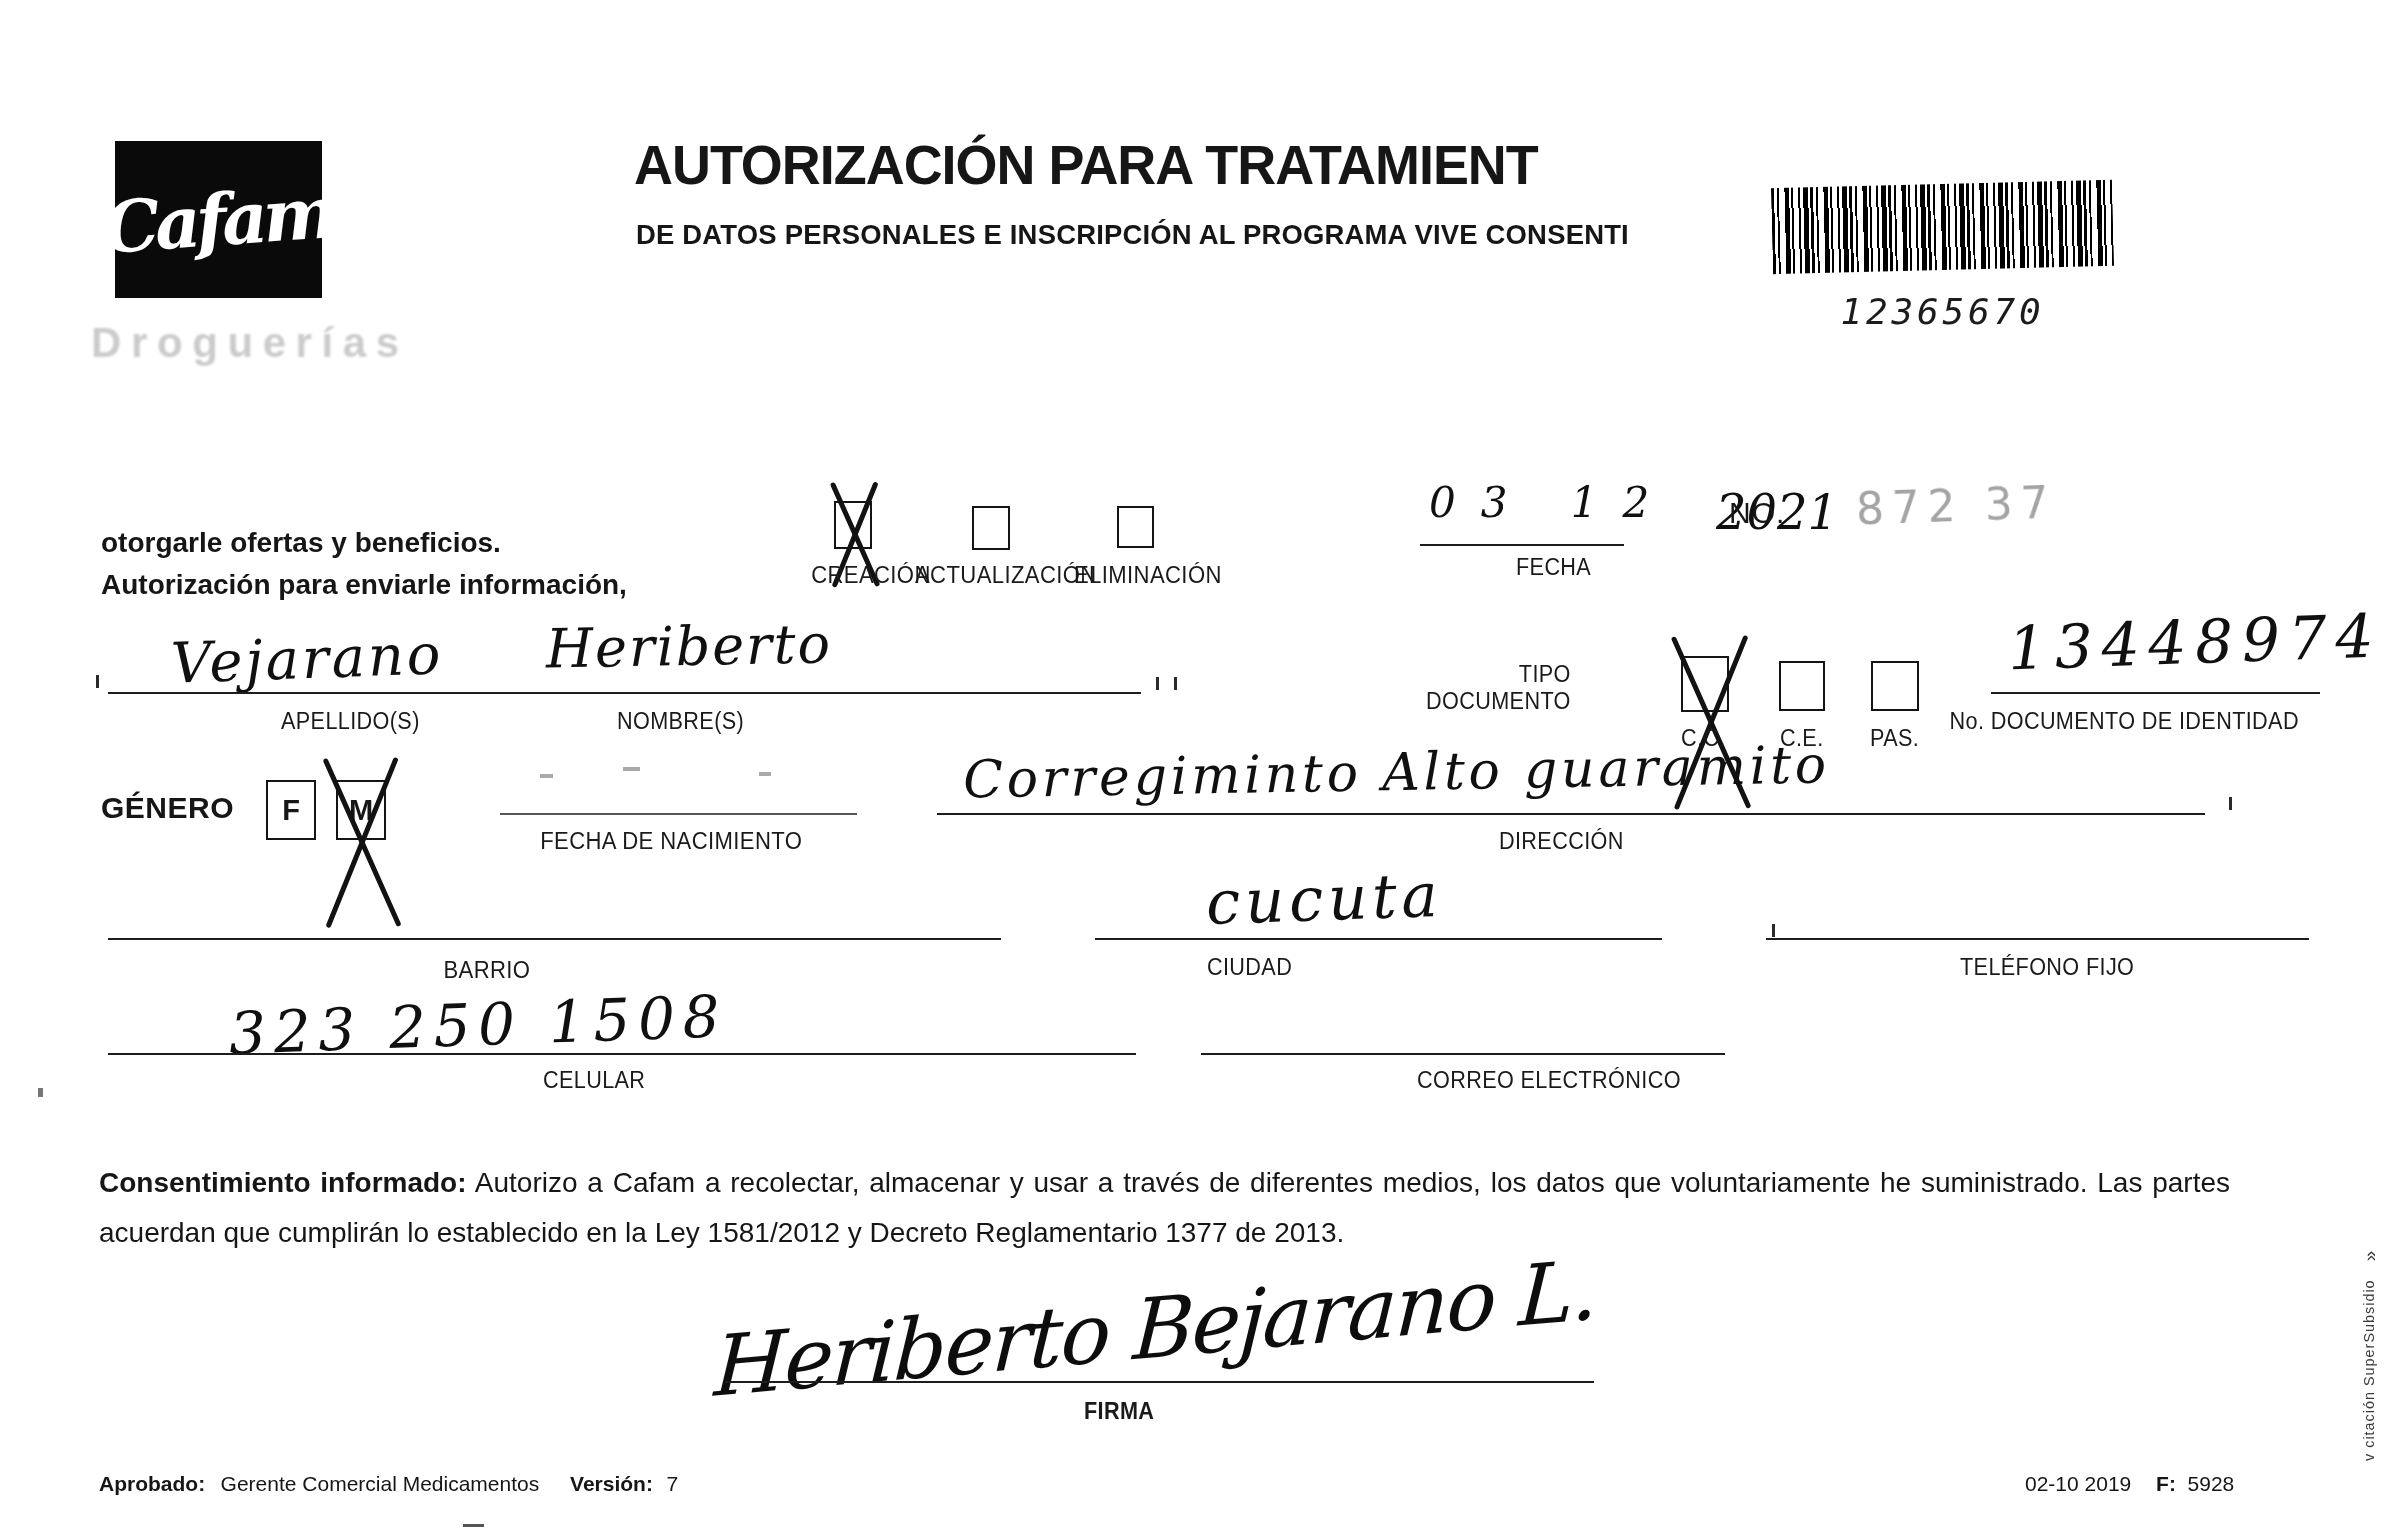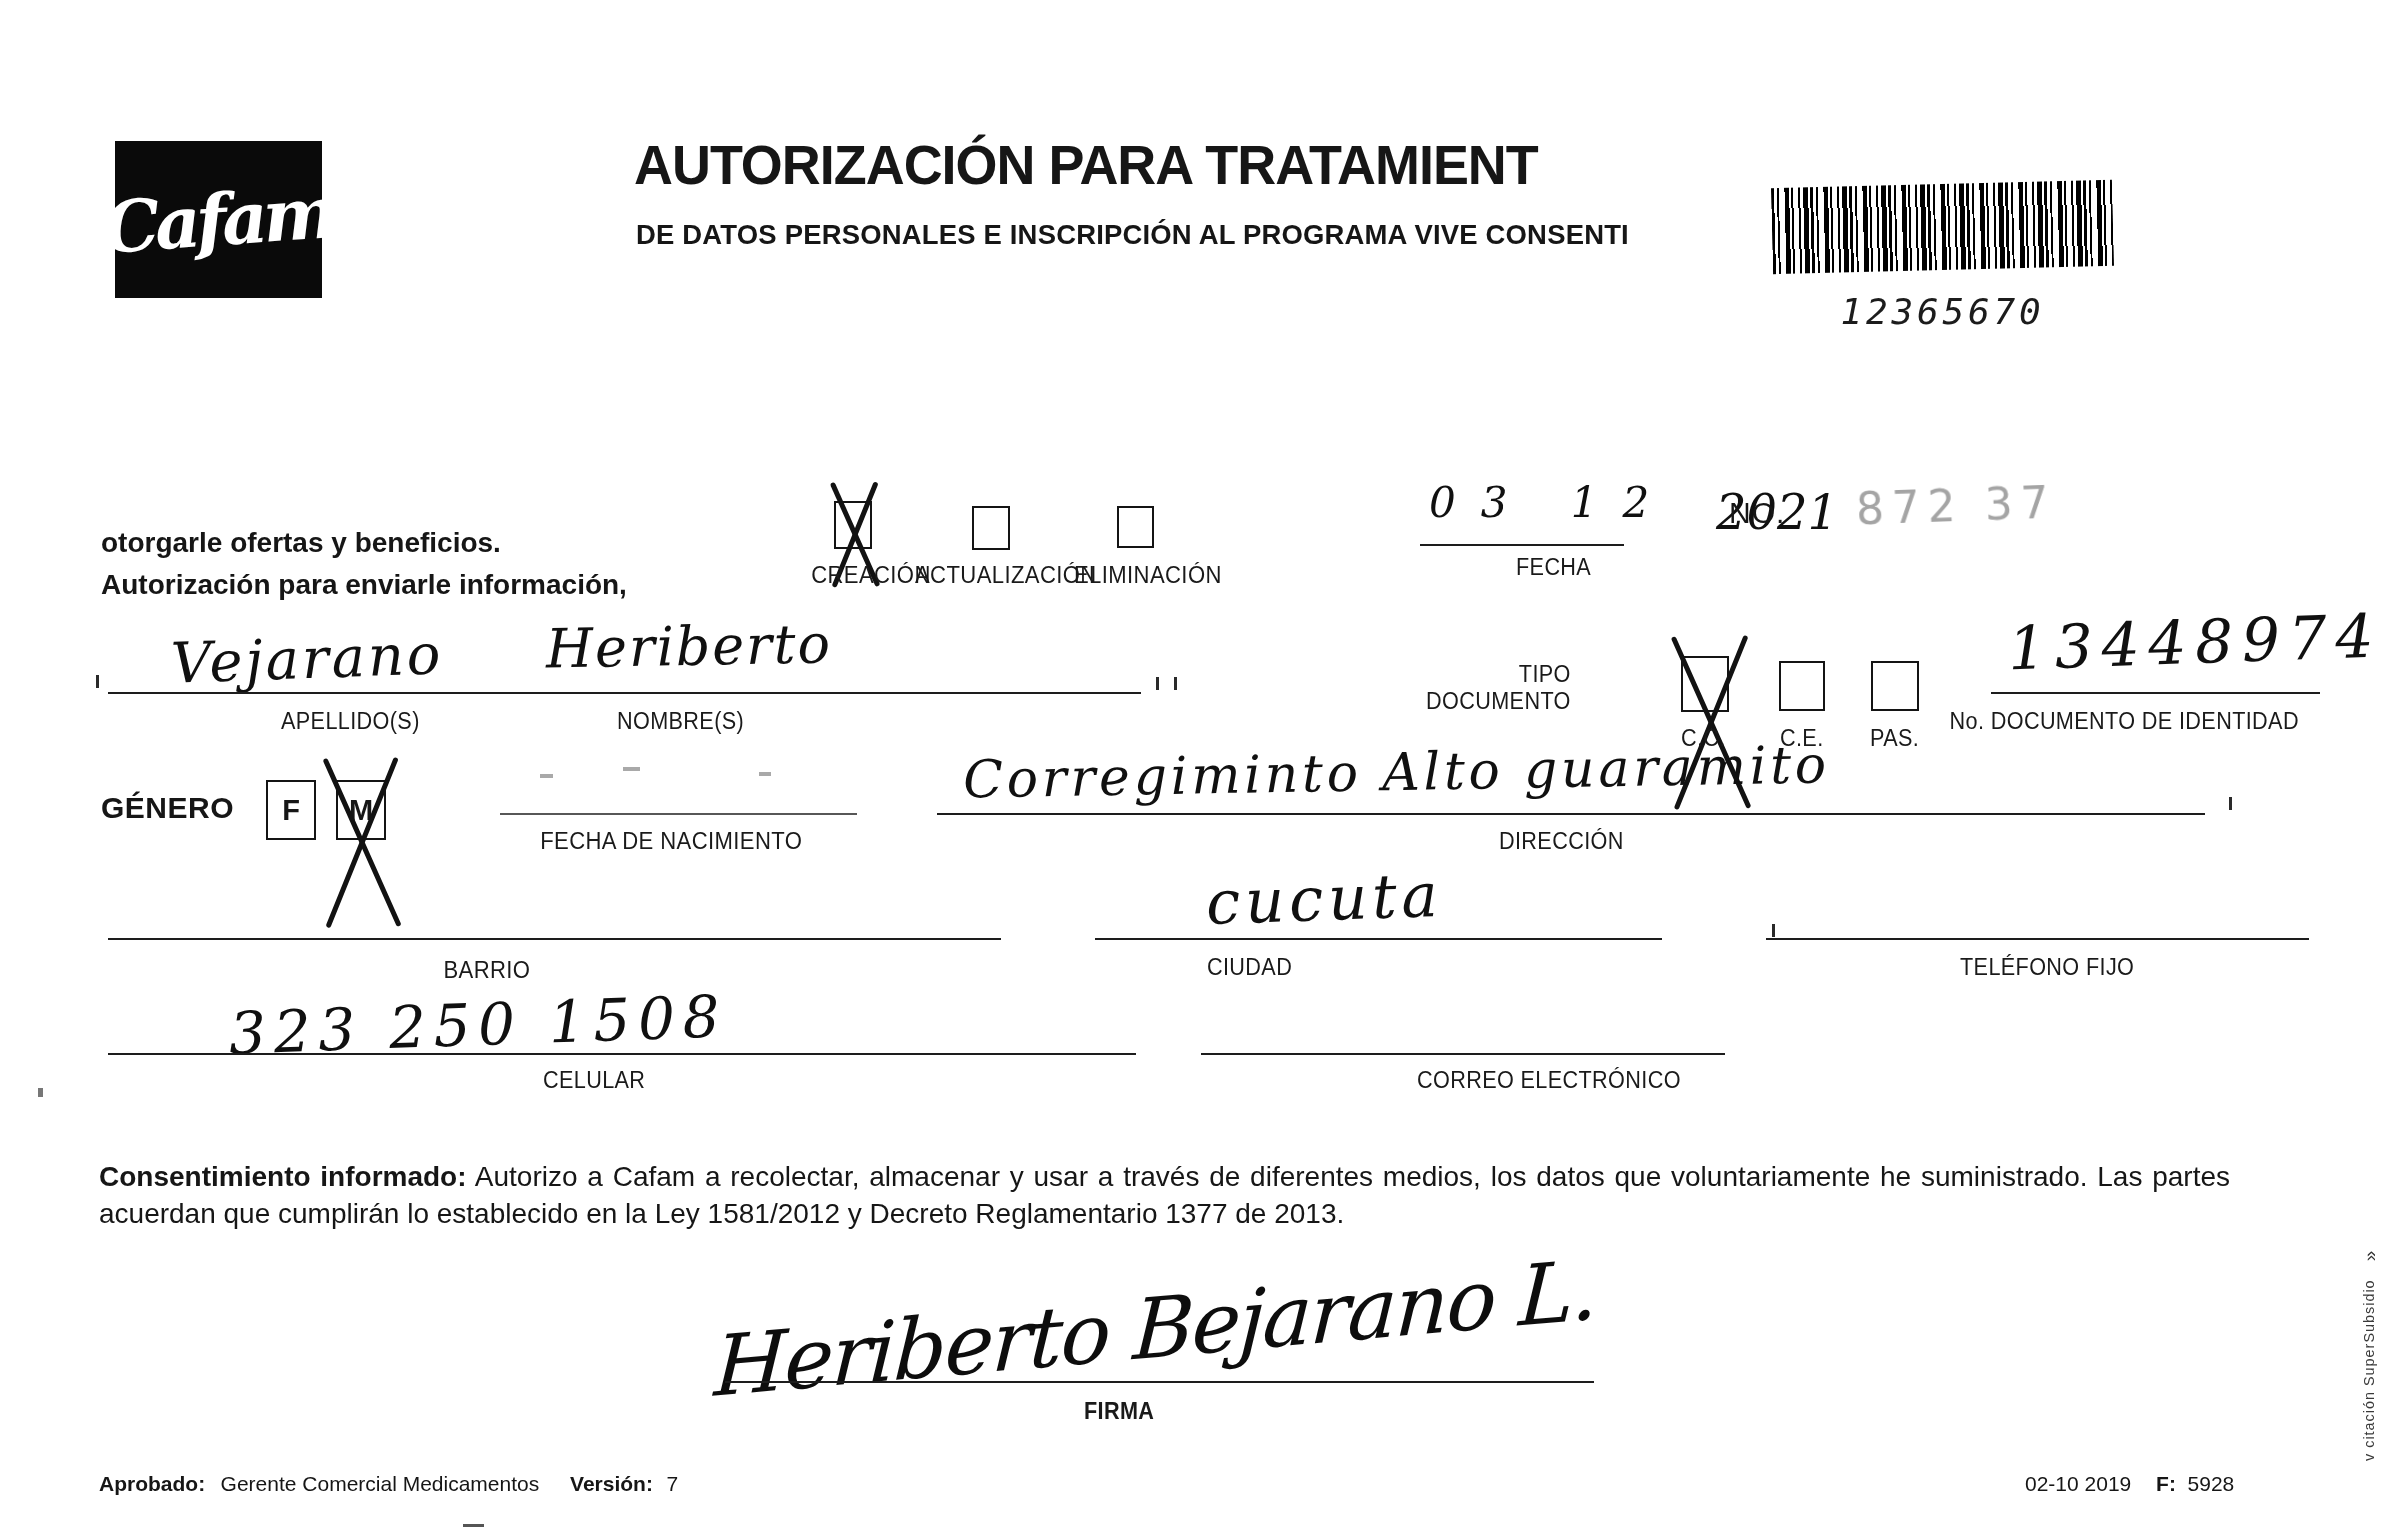--- a/index.html
+++ b/index.html
@@ -30,38 +30,39 @@
   .logo span{font-family:"DejaVu Serif", serif;font-style:italic;font-weight:bold;color:#fff;
        font-size:71px;letter-spacing:-4.8px;transform:rotate(-4deg);}
   .barcode{background:
      repeating-linear-gradient(90deg,#000 0 2.9px,#fff 2.9px 5.8px,#000 5.8px 7.7px,#fff 7.7px 13.4px,#000 13.4px 18px,
        #fff 18px 20px,#000 20px 22px,#fff 22px 27px,#000 27px 29px,#fff 29px 32px,#000 32px 37px,#fff 37px 39px);
      transform:rotate(-1.4deg);}
   .bcnum{font-family:"DejaVu Sans Mono", monospace;font-size:36px;letter-spacing:3.8px;color:#1c1c1c;font-style:italic;}
   .stamp{color:#c3c3c3;font-weight:bold;font-size:42px;letter-spacing:9.6px;filter:blur(0.9px);opacity:.85;}
   .stamp2{color:#8e8e8e;font-family:"DejaVu Sans", sans-serif;font-size:44px;letter-spacing:7.7px;
        filter:blur(0.5px);opacity:.8;transform:rotate(-2deg);white-space:nowrap;}
-  .consent{font-size:28px;line-height:37px;width:2131px;color:#161616;text-align:justify;}
+  .consent{font-size:28px;line-height:50px;width:2131px;color:#161616;text-align:justify;}
   .sig{font-family:"DejaVu Serif", serif;font-style:italic;font-size:83px;color:#0d0d0d;
        transform:rotate(-5deg) skewX(-8deg);letter-spacing:-1.9px;white-space:nowrap;}
   .footer{font-size:21px;white-space:nowrap;}
   .footer .v{font-weight:normal;}
   .side{writing-mode:vertical-rl;transform:rotate(180deg);font-size:14.4px;color:#3a3a3a;letter-spacing:1px;white-space:nowrap;}
   .tickv{position:absolute;width:2.9px;height:13.4px;background:#2a2a2a;}
   .speck{position:absolute;background:#a9a9a9;}
 </style>
 </head>
 <body>
 
 <div class="page">
 
   <div class="abs logo" style="left:115px;top:141px;width:207px;height:157px;">
     <span>Cafam</span>
   </div>
 
+  <div class="abs stamp" style="left:91px;top:319px;">Droguerías</div>
 
   <div class="abs title" style="left:634px;top:133px;width:1489px;overflow:hidden;">AUTORIZACIÓN PARA TRATAMIENT</div>
   <div class="abs subtitle" style="left:636px;top:219px;width:1484px;overflow:hidden;">DE DATOS PERSONALES E INSCRIPCIÓN AL PROGRAMA VIVE CONSENTI</div>
 
   <div class="abs barcode" style="left:1772px;top:184px;width:341px;height:86px;"></div>
   <div class="abs bcnum" style="left:1772px;top:291px;width:341px;text-align:center;">12365670</div>
 
   <div class="abs" style="left:101px;top:522px;font-size:28px;font-weight:bold;line-height:42px;">
     <div>otorgarle ofertas y beneficios.</div>
     <div>Autorización para enviarle información,</div>

